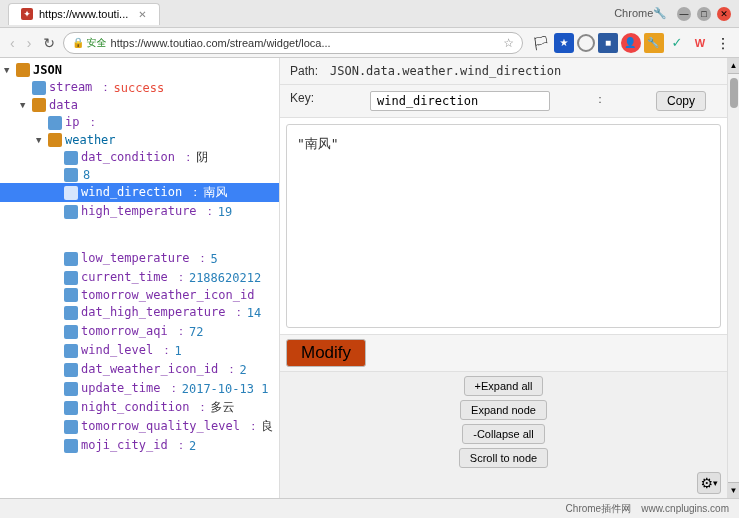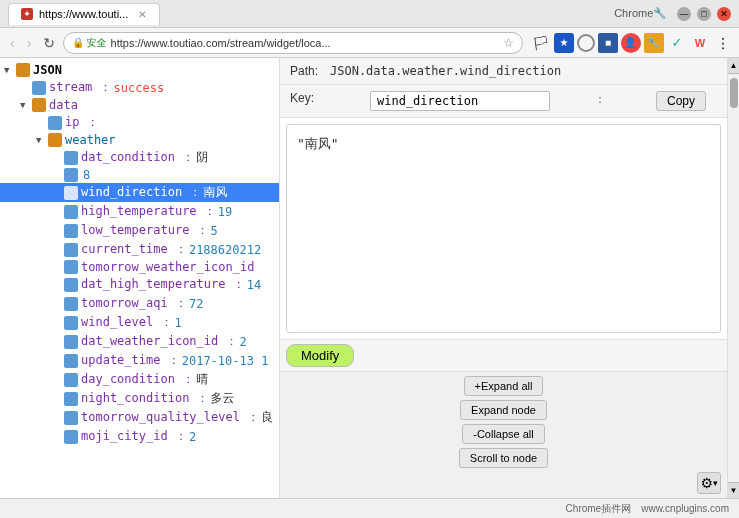--- a/index.html
+++ b/index.html
@@ -48,21 +48,21 @@
     .path-value { color: #333; font-size: 12px; font-family: Consolas, monospace; }
 
     .key-row { display: flex; align-items: flex-start; padding: 6px 10px; border-bottom: 1px solid #e0e0e0; background: #f5f5f5; gap: 40px; }
     .key-label { color: #333; min-width: 40px; font-size: 12px; }
     .key-input { border: 1px solid #bbb; border-radius: 2px; padding: 2px 6px; font-size: 12px; font-family: Consolas, monospace; width: 180px; background: #fff; }
     .copy-btn { margin-left: 6px; padding: 2px 10px; background: #e8e8e8; border: 1px solid #bbb; border-radius: 3px; cursor: pointer; font-size: 12px; }
 
     .value-display { flex: 1; padding: 10px; background: #fff; font-family: Consolas, monospace; font-size: 13px; color: #333; overflow: auto; border: 1px solid #d0d0d0; margin: 6px; border-radius: 3px; }
 
     .modify-row { padding: 4px 6px; border-top: 1px solid #e0e0e0; background: #f5f5f5; }
-    .modify-btn { padding: 3px 14px; background: #bef264; border: 1px solid #bbb; border-radius: 9px; cursor: pointer; font-size: 13px; }
+    .modify-btn { padding: 3px 14px; background: #c2410c; border: 1px solid #bbb; border-radius: 3px; cursor: pointer; font-size: 17px; }
 
     .toolbar-row { display: flex; align-items: center; padding: 4px 6px; border-top: 1px solid #e0e0e0; background: #f0f0f0; gap: 4px; flex-direction: column; }
     .tool-btn { padding: 3px 10px; background: #e8e8e8; border: 1px solid #bbb; border-radius: 3px; cursor: pointer; font-size: 11px; }
     .gear-btn { margin-left: auto; width: 24px; height: 22px; display: flex; align-items: center; justify-content: center; background: #e0e0e0; border: 1px solid #bbb; border-radius: 3px; cursor: pointer; }
 
     
     .right-scrollbar { width: 12px; background: #f0f0f0; border-left: 1px solid #ddd; display: flex; flex-direction: column; }
     .scroll-up { width: 100%; height: 16px; background: #ddd; display: flex; align-items: center; justify-content: center; cursor: pointer; font-size: 8px; border-bottom: 1px solid #bbb; }
     .scroll-track { flex: 1; position: relative; }
     .scroll-thumb { width: 8px; height: 30px; background: #aaa; border-radius: 4px; position: absolute; top: 4px; left: 2px; }
@@ -171,21 +171,21 @@
         <span style="margin-left:2px;">南风</span>
       </div>
 
       <div class="tree-node" style="padding-left:52px;">
         <span class="triangle"> </span>
         <span class="node-icon icon-field"></span>
         <span class="key-name" style="color:#7b2ea8;">high_temperature ：</span>
         <span style="margin-left:2px;color:#2980b9;">19</span>
       </div>
 
-      <div class="tree-node" style="padding-left:52px;">
+      <div class="tree-node" style="padding-left:52px;margin-top:28px;">
         <span class="triangle"> </span>
         <span class="node-icon icon-field"></span>
         <span class="key-name" style="color:#7b2ea8;">low_temperature ：</span>
         <span style="margin-left:2px;color:#2980b9;">5</span>
       </div>
 
       <div class="tree-node" style="padding-left:52px;">
         <span class="triangle"> </span>
         <span class="node-icon icon-field"></span>
         <span class="key-name" style="color:#7b2ea8;">current_time ：</span>
@@ -226,26 +226,20 @@
         <span style="margin-left:2px;color:#2980b9;">2</span>
       </div>
 
       <div class="tree-node" style="padding-left:52px;">
         <span class="triangle"> </span>
         <span class="node-icon icon-field"></span>
         <span class="key-name" style="color:#7b2ea8;">update_time ：</span>
         <span style="margin-left:2px;color:#2980b9;">2017-10-13 1</span>
       </div>
 
-      <div class="tree-node" style="padding-left:52px;">
-        <span class="triangle"> </span>
-        <span class="node-icon icon-field"></span>
-        <span class="key-name" style="color:#7b2ea8;">day_condition ：</span>
-        <span style="margin-left:2px;color:#333;">晴</span>
-      </div>
 
       <div class="tree-node" style="padding-left:52px;">
         <span class="triangle"> </span>
         <span class="node-icon icon-field"></span>
         <span class="key-name" style="color:#7b2ea8;">night_condition ：</span>
         <span style="margin-left:2px;color:#333;">多云</span>
       </div>
 
       <div class="tree-node" style="padding-left:52px;">
         <span class="triangle"> </span>

